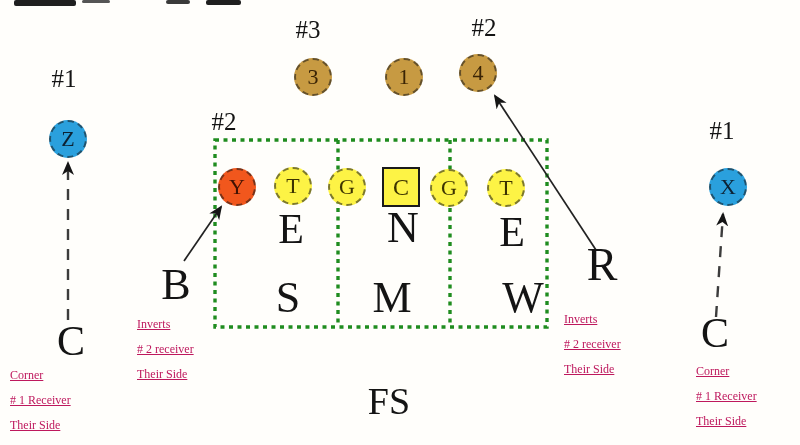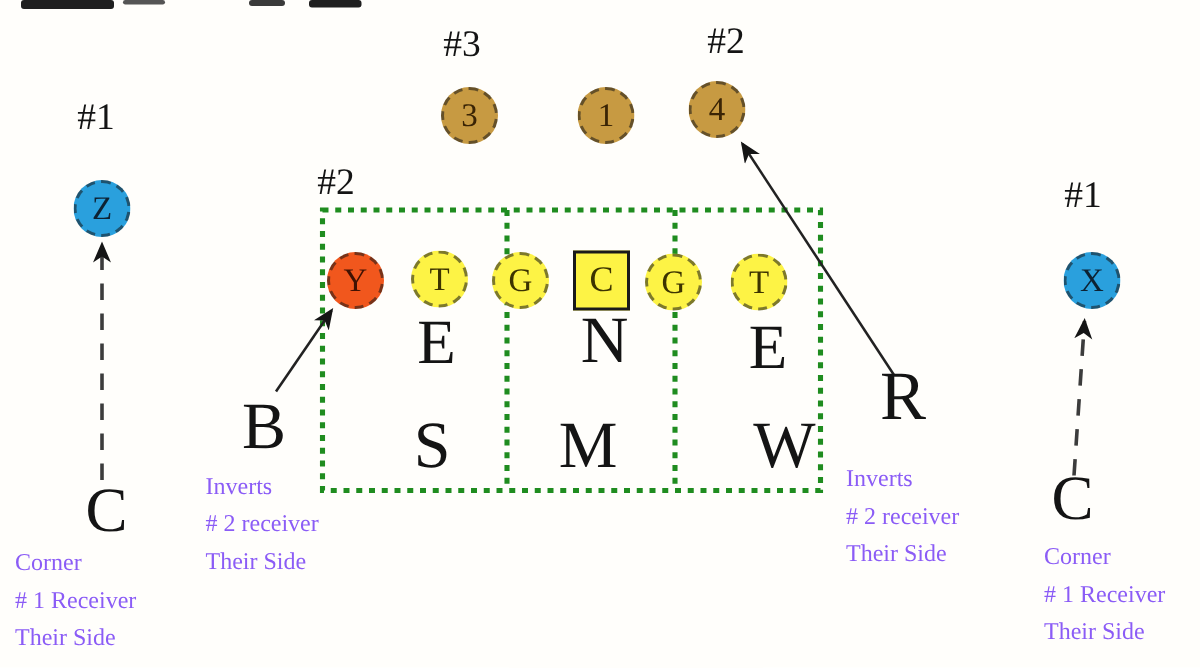--- a/index.html
+++ b/index.html
@@ -56,24 +56,25 @@
     transform: translate(-50%, -50%);
     white-space: nowrap;
     color: #141414;
   }
   .hash   { font-size: 25px; }
   .big    { font-size: 42px; }
 
   
   .note {
     position: absolute;
-    font-size: 16px;
+    font-size: 12px;
     line-height: 25px;
-    color: #8b5cf6;
+    color: #be185d;
     white-space: nowrap;
+    text-decoration: underline;
   }
 </style>
 </head>
 <body>
 
 <div class="canvas">
 
   <div>
     <div class="artifact a1"></div>
     <div class="artifact a2"></div>
@@ -148,20 +149,21 @@
   <div class="lbl big" style="left:288px; top:297px; font-size:44px;">S</div>
   <div class="lbl big" style="left:392px; top:297px; font-size:44px;">M</div>
   <div class="lbl big" style="left:523px; top:297px; font-size:44px;">W</div>
 
   <div class="lbl big" style="left:176px; top:284px; font-size:44px;">B</div>
   <div class="lbl big" style="left:602px; top:264px; font-size:46px;">R</div>
 
   <div class="lbl big" style="left:71px;  top:341px;">C</div>
   <div class="lbl big" style="left:715px; top:333px;">C</div>
 
+  <div class="lbl big" style="left:389px; top:401px; font-size:38px;">FS</div>
 
   <div class="note" style="left:10px; top:363px;">
     <div>Corner</div>
     <div># 1 Receiver</div>
     <div>Their  Side</div>
   </div>
   <div class="note" style="left:137px; top:312px;">
     <div>Inverts</div>
     <div># 2 receiver</div>
     <div>Their  Side</div>

